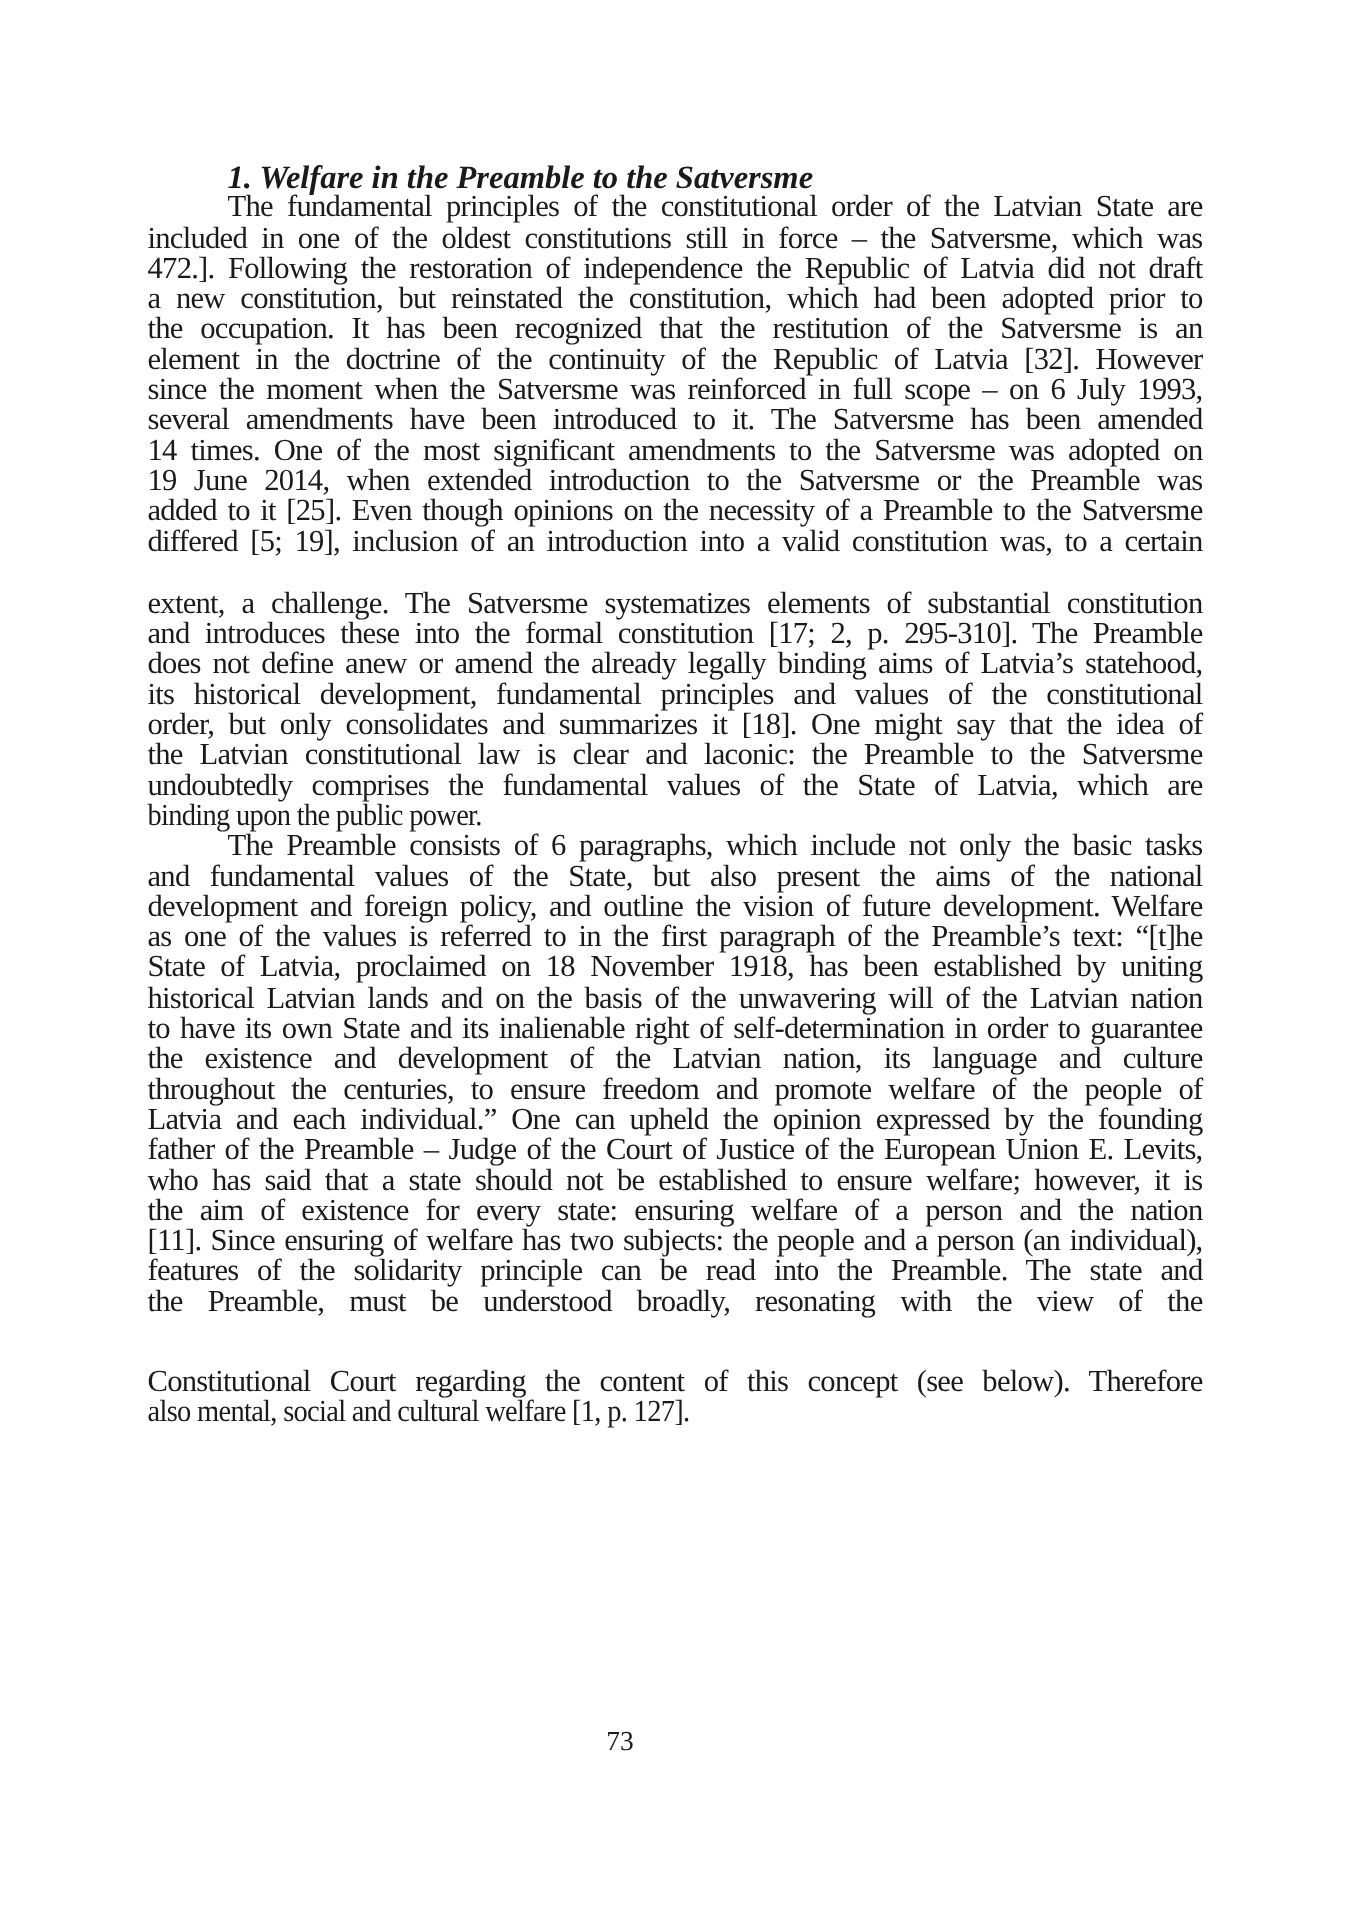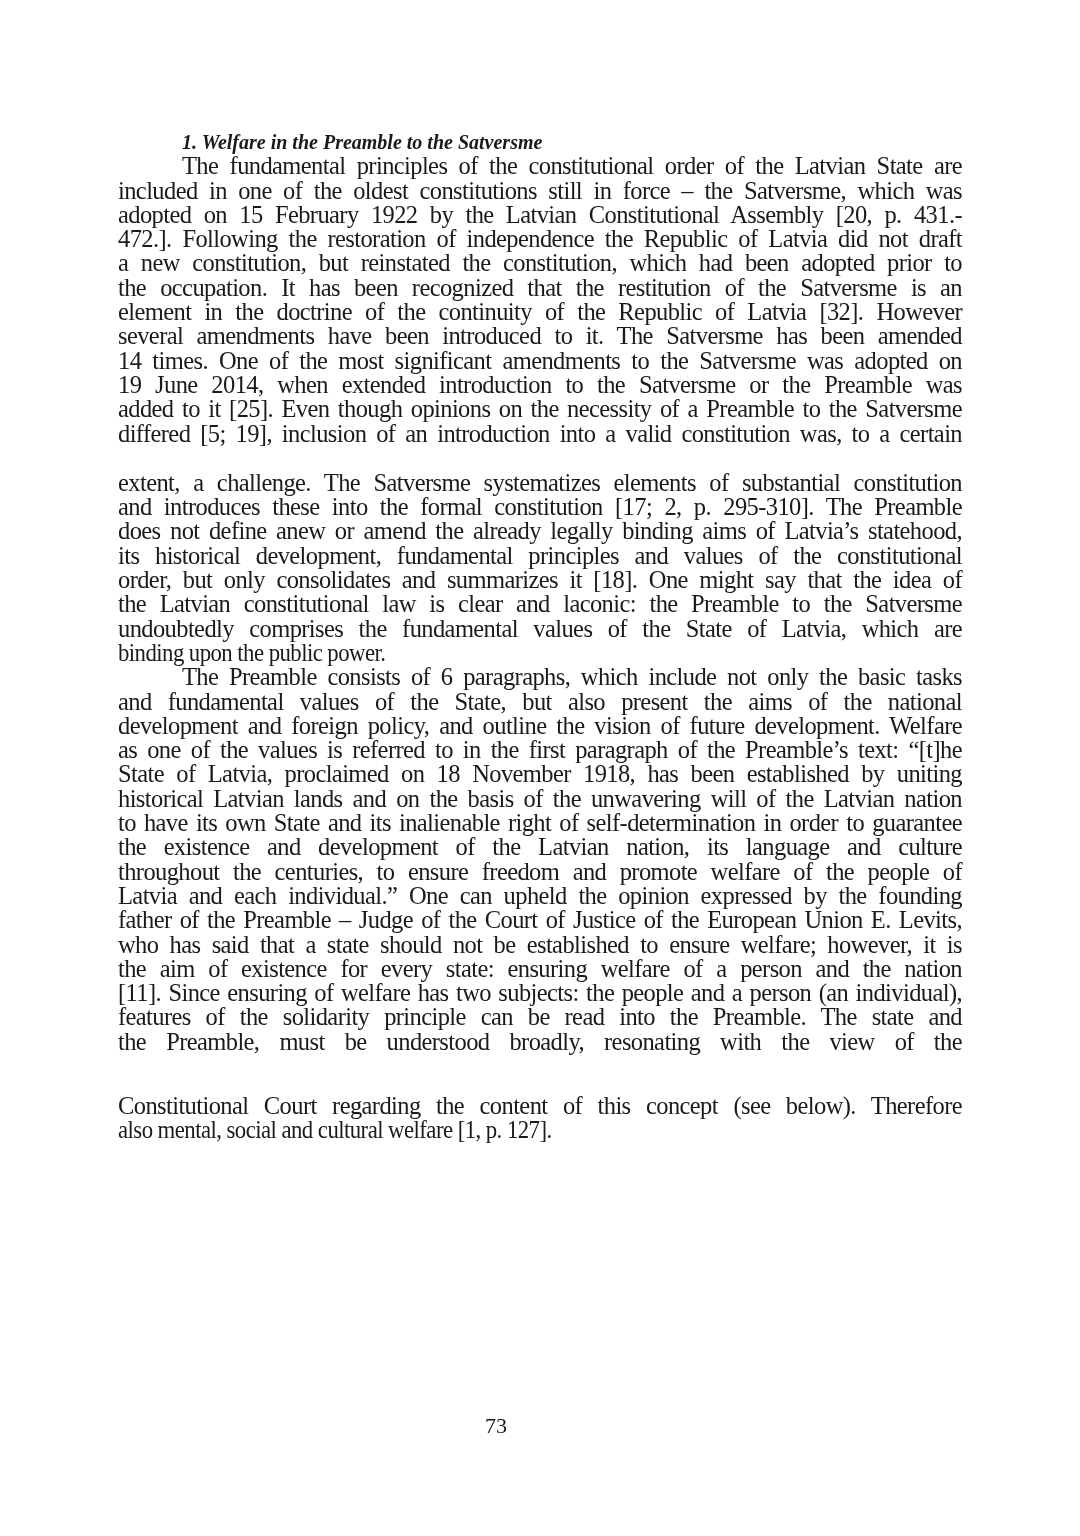--- a/index.html
+++ b/index.html
@@ -18,21 +18,21 @@
   .page {
     position: absolute;
     left: 118px;
     top: 130px;
     width: 844px;
   }
   .heading {
     font-family: "Liberation Serif", serif;
     font-weight: bold;
     font-style: italic;
-    font-size: 20px;
+    font-size: 26px;
     line-height: 24.3px;
     height: 24.3px;
     padding-left: 64px;
     white-space: nowrap;
     transform-origin: left center;
   }
   .line {
     font-size: 24.5px;
     line-height: 24.3px;
     height: 24.3px;
@@ -43,43 +43,43 @@
     letter-spacing: -0.6px;
   }
   .line.last {
     text-align-last: left;
   }
   .line.indent {
     padding-left: 64px;
   }
   .page-number {
     position: absolute;
-    top: 1413px;
+    top: 1380px;
     left: 0;
     width: 992px;
     text-align: center;
     font-size: 22px;
     font-family: "Liberation Serif", serif;
     color: #1a1a1a;
   }
 </style>
 </head>
 <body>
 
 <div class="page">
   <div class="heading">1. Welfare in the Preamble to the Satversme</div>
   <div id="body-text">
       <div>
         <div class="line indent" style="transform-origin: left center; width: 780px; transform: scaleX(1); padding-left: 64px;">The fundamental principles of the constitutional order of the Latvian State are</div>
         <div class="line" style="transform-origin: left center; width: 844px; transform: scaleX(1);">included in one of the oldest constitutions still in force – the Satversme, which was</div>
-        <div class="line" style="transform-origin: left center; width: 844px; transform: scaleX(1);">adopted on 15 February 1922 by the Latvian Constitutional Assembly [20, p. 431.-</div>
         <div class="line" style="transform-origin: left center; width: 844px; transform: scaleX(1);">472.]. Following the restoration of independence the Republic of Latvia did not draft</div>
         <div class="line" style="transform-origin: left center; width: 844px; transform: scaleX(1);">a new constitution, but reinstated the constitution, which had been adopted prior to</div>
         <div class="line" style="transform-origin: left center; width: 844px; transform: scaleX(1);">the occupation. It has been recognized that the restitution of the Satversme is an</div>
         <div class="line" style="transform-origin: left center; width: 844px; transform: scaleX(1);">element in the doctrine of the continuity of the Republic of Latvia [32]. However</div>
+        <div class="line" style="transform-origin: left center; width: 844px; transform: scaleX(1);">since the moment when the Satversme was reinforced in full scope – on 6 July 1993,</div>
         <div class="line" style="transform-origin: left center; width: 844px; transform: scaleX(1);">several amendments have been introduced to it. The Satversme has been amended</div>
         <div class="line" style="transform-origin: left center; width: 844px; transform: scaleX(1);">14 times. One of the most significant amendments to the Satversme was adopted on</div>
         <div class="line" style="transform-origin: left center; width: 844px; transform: scaleX(1);">19 June 2014, when extended introduction to the Satversme or the Preamble was</div>
         <div class="line" style="transform-origin: left center; width: 844px; transform: scaleX(1);">added to it [25]. Even though opinions on the necessity of a Preamble to the Satversme</div>
         <div class="line" style="transform-origin: left center; width: 844px; transform: scaleX(1);">differed [5; 19], inclusion of an introduction into a valid constitution was, to a certain</div>
         <div class="line" style="transform-origin: left center; width: 844px; transform: scaleX(1); margin-top: 25px;">extent, a challenge. The Satversme systematizes elements of substantial constitution</div>
         <div class="line" style="transform-origin: left center; width: 844px; transform: scaleX(1);">and introduces these into the formal constitution [17; 2, p. 295-310]. The Preamble</div>
         <div class="line" style="transform-origin: left center; width: 844px; transform: scaleX(1);">does not define anew or amend the already legally binding aims of Latvia’s statehood,</div>
         <div class="line" style="transform-origin: left center; width: 844px; transform: scaleX(1);">its historical development, fundamental principles and values of the constitutional</div>
         <div class="line" style="transform-origin: left center; width: 844px; transform: scaleX(1);">order, but only consolidates and summarizes it [18]. One might say that the idea of</div>

